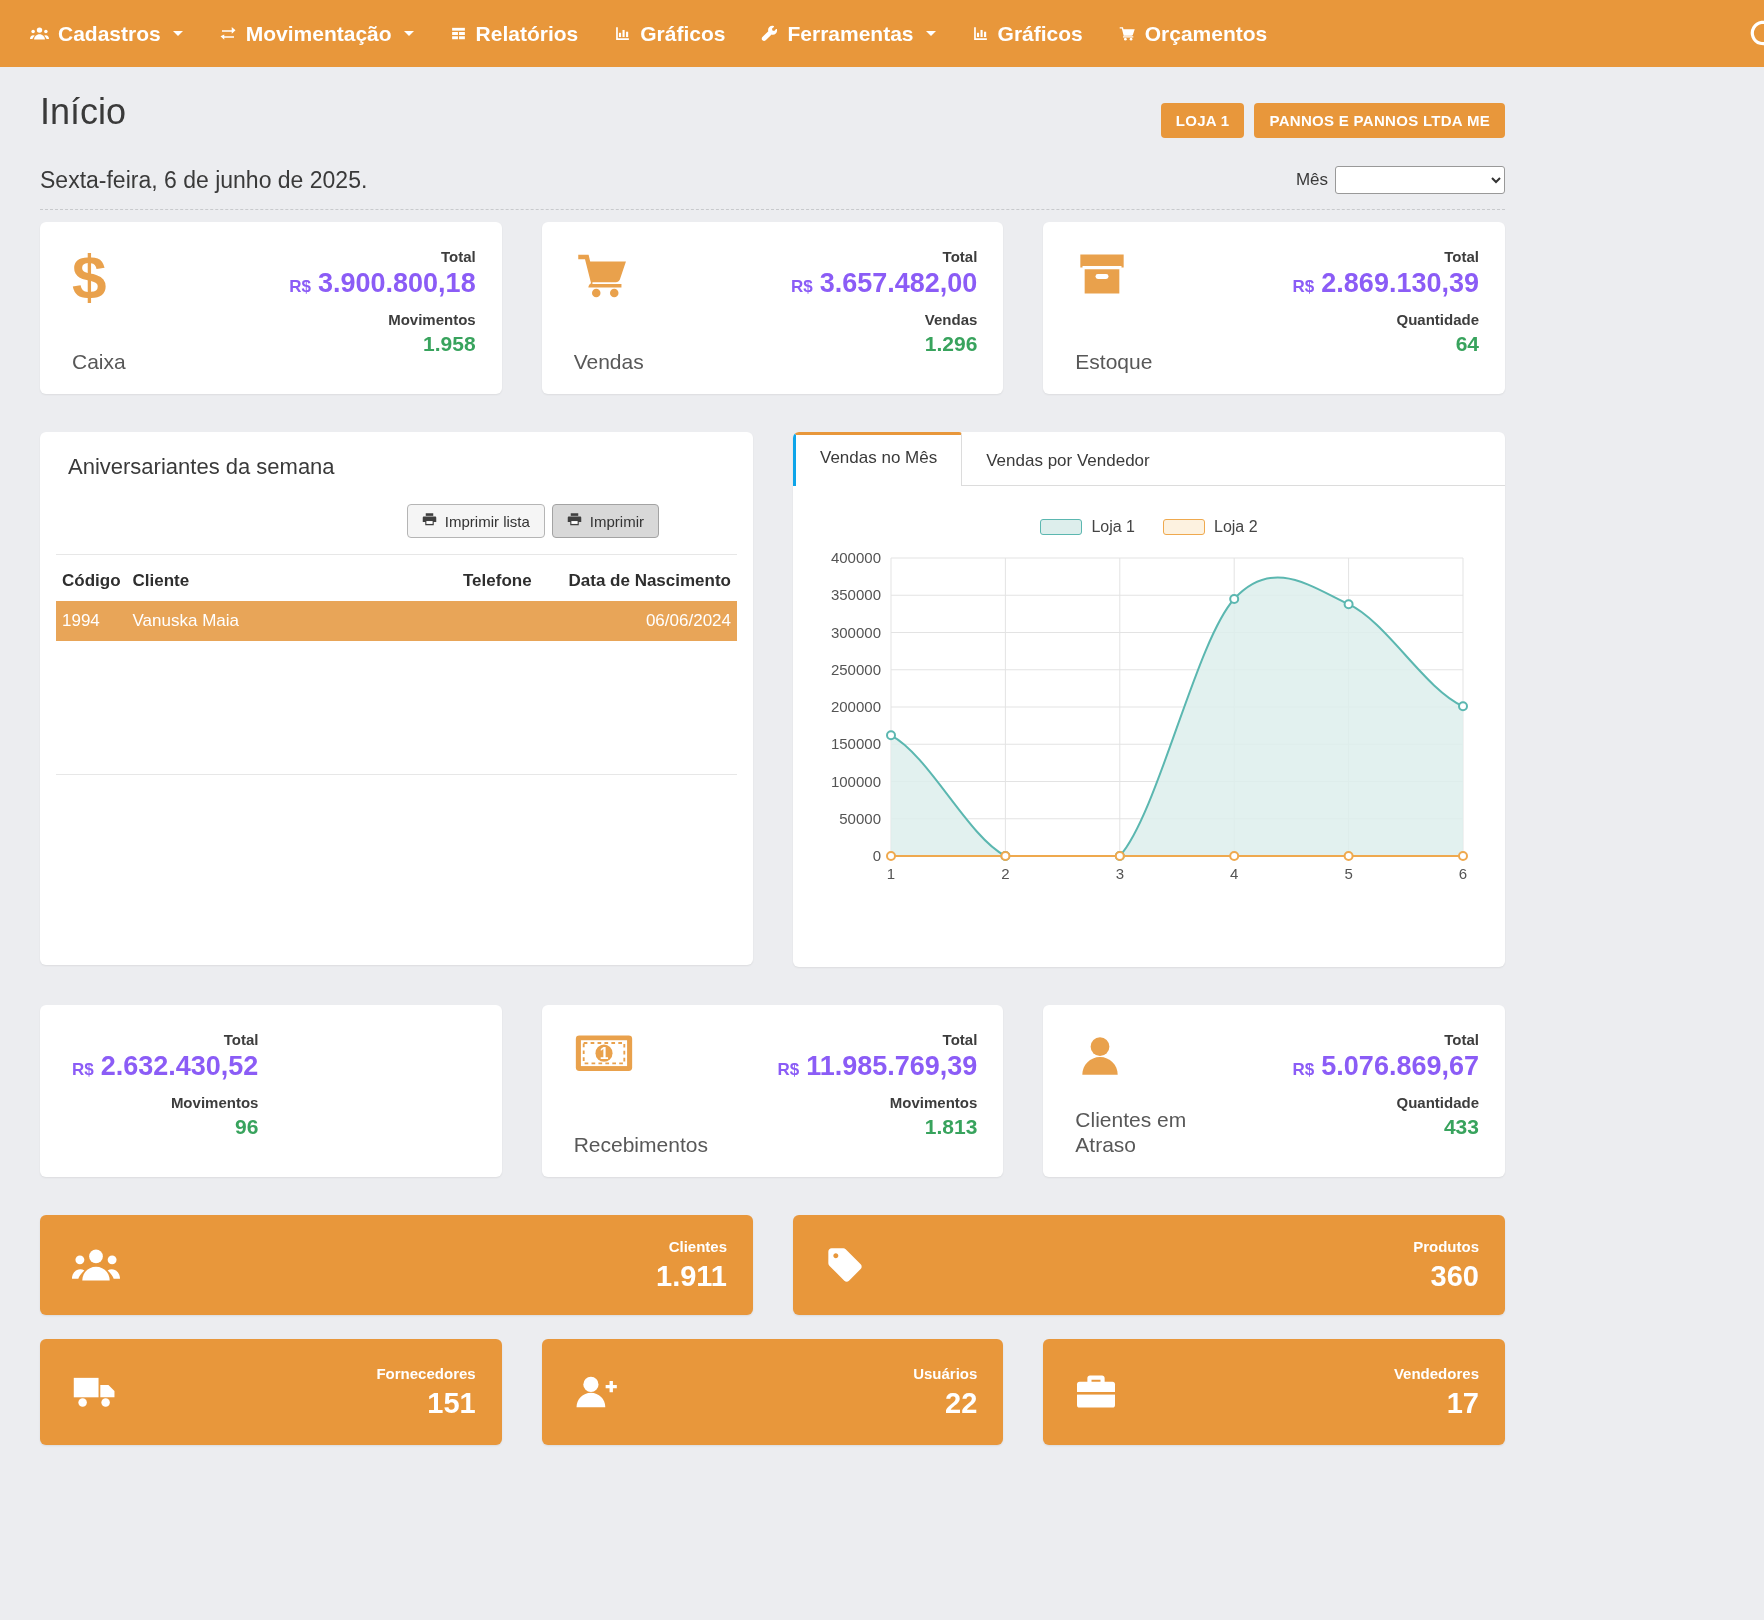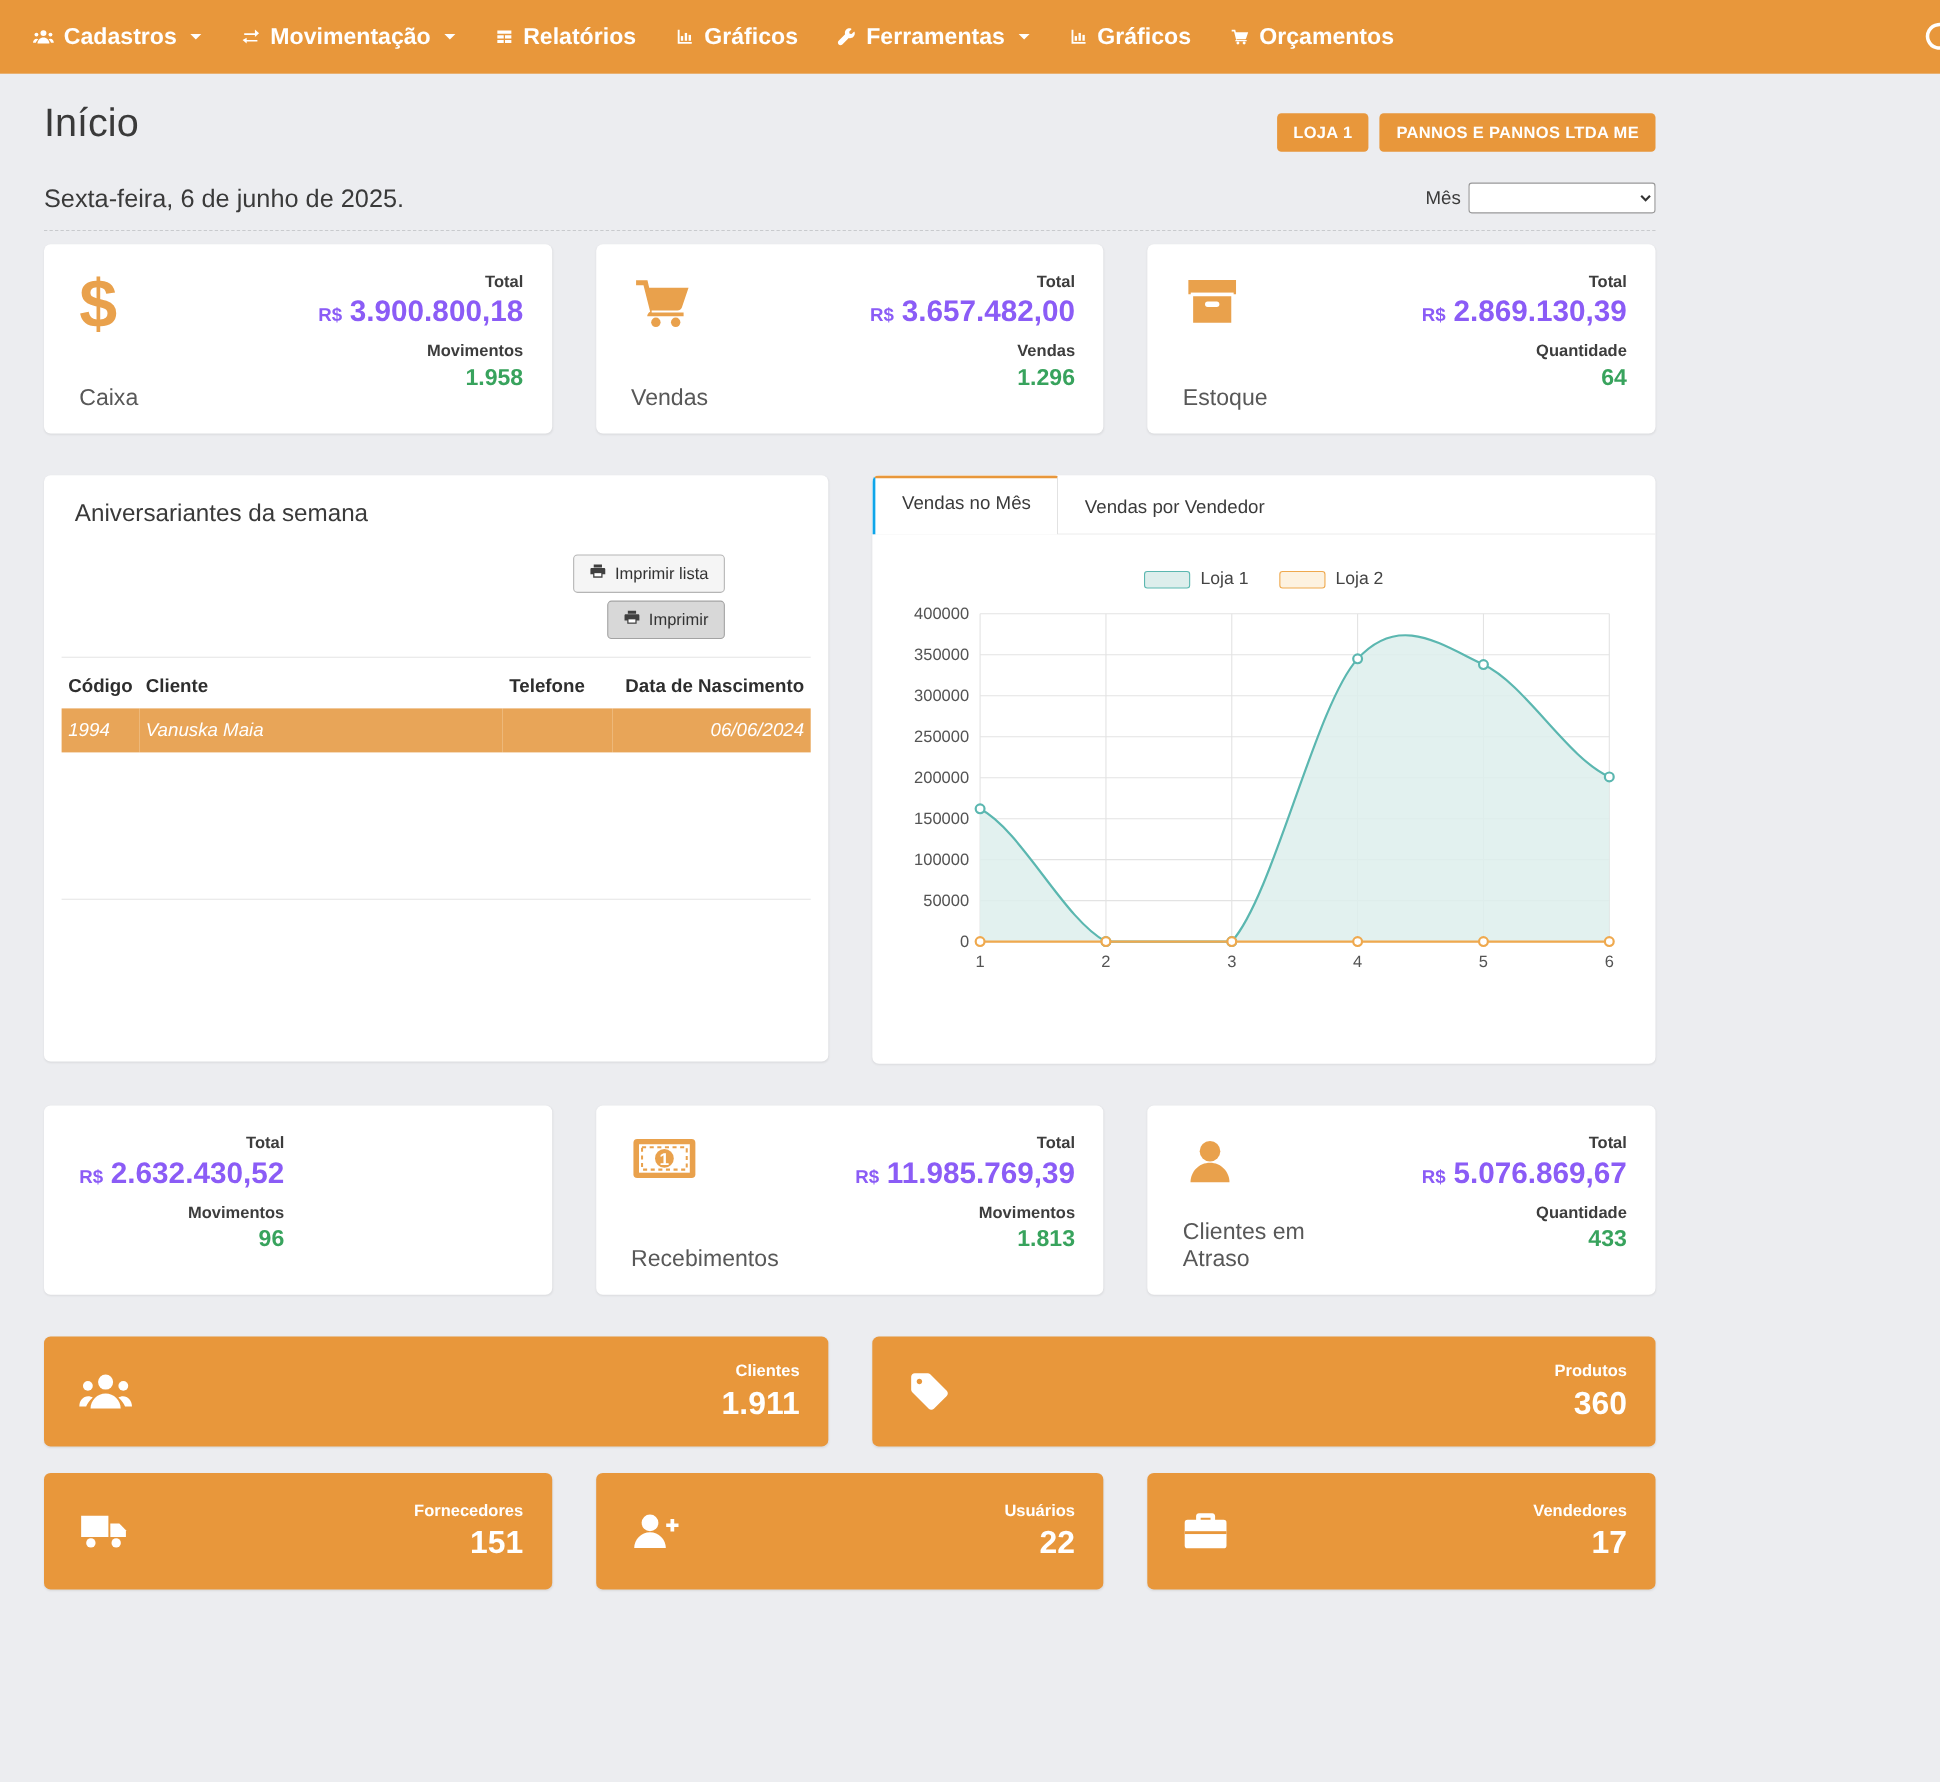--- a/index.html
+++ b/index.html
@@ -67,34 +67,34 @@
   .stat-amount { color:#8b5cf6; font-weight:bold; font-size:27px; margin:3px 0 12px; white-space:nowrap; }
   .stat-amount .cur { font-size:17px; margin-right:7px; }
   .stat-count { color:#38a35d; font-weight:bold; font-size:21px; margin-top:4px; }
 
   
   .middle-row { display:grid; grid-template-columns:713px 712px; gap:40px; margin-top:38px; }
   .panel { background:#fff; border-radius:6px; box-shadow:0 1px 2px rgba(0,0,0,.07); }
 
   .birthdays-panel { height:533px; padding:22px 16px 0; overflow:hidden; }
   .birthdays-title { font-size:22px; color:#3a3a3a; padding-left:12px; }
-  .btn-stack { display:flex; flex-direction:column; align-items:flex-end; gap:7px; width:fit-content; margin:24px 78px 16px auto; }
+  .btn-stack { display:flex; flex-direction:row; align-items:flex-start; gap:7px; width:fit-content; margin:24px 78px 16px auto; }
   .btn {
     display:inline-flex; align-items:center; gap:8px; font-size:15px; color:#333;
     background:#f5f5f5; border:1px solid #b5b5b5; border-radius:4px;
     padding:7px 14px; cursor:pointer; font-family:inherit;
   }
   .btn.gray { background:#d8d8d8; border-color:#a3a3a3; }
   .divider { border-top:1px solid #e7e7e7; }
   table.bday-table { width:100%; border-collapse:collapse; margin-top:4px; font-size:17px; }
   .bday-table th { text-align:left; font-weight:bold; color:#2e2e2e; padding:12px 6px 10px; }
   .bday-table th.col-codigo { width:60px; }
   .bday-table th.col-telefone { width:100px; }
   .bday-table th.col-nascimento { width:180px; text-align:right; }
-  .bday-table td { background:#e8a558; color:#fff; padding:10px 6px; font-size:17px;font-style:italic; }
+  .bday-table td { background:#e8a558; color:#fff; padding:10px 6px; font-size:17px; }
   .bday-table td.col-nascimento { text-align:right; }
   .panel-spacer { height:133px; }
   .panel-footer { height:141px; border-top:1px solid #e7e7e7; }
 
   .chart-panel { height:535px; display:flex; flex-direction:column; overflow:hidden; }
   .tabs { display:flex; border-bottom:1px solid #dcdcdc; border-radius:6px 6px 0 0; }
   .tab { padding:16px 24px 14px; font-size:17px; color:#3a3a3a; cursor:pointer; border-top:3px solid transparent; }
   .tab.active {
     border-top:3px solid #e8973b; border-left:3px solid #0ea5e9; border-right:1px solid #dcdcdc;
     margin-bottom:-1px; background:#fff; padding-top:13px; border-radius:3px 3px 0 0;

